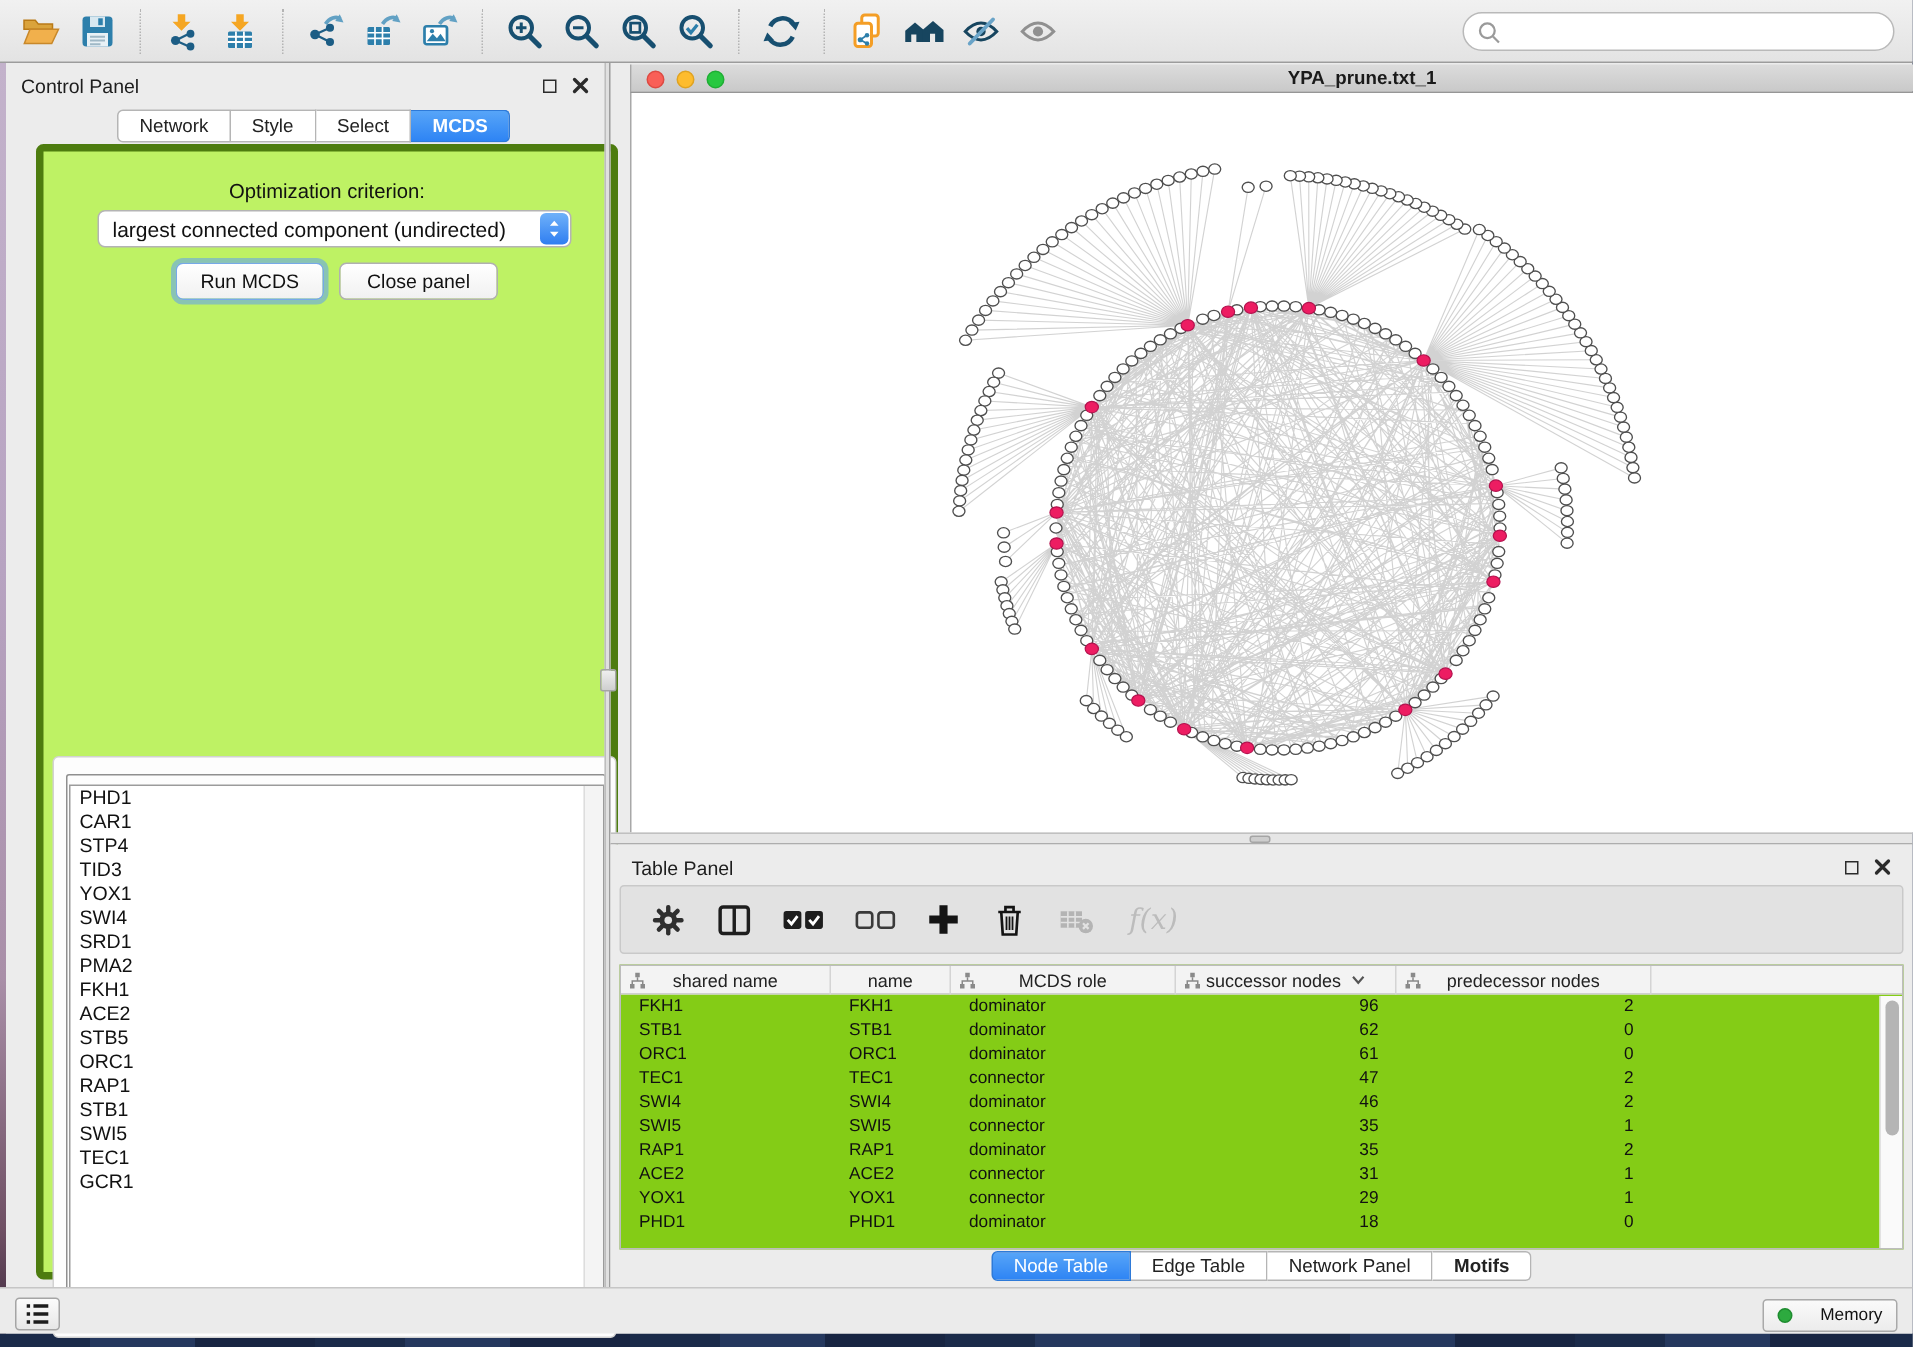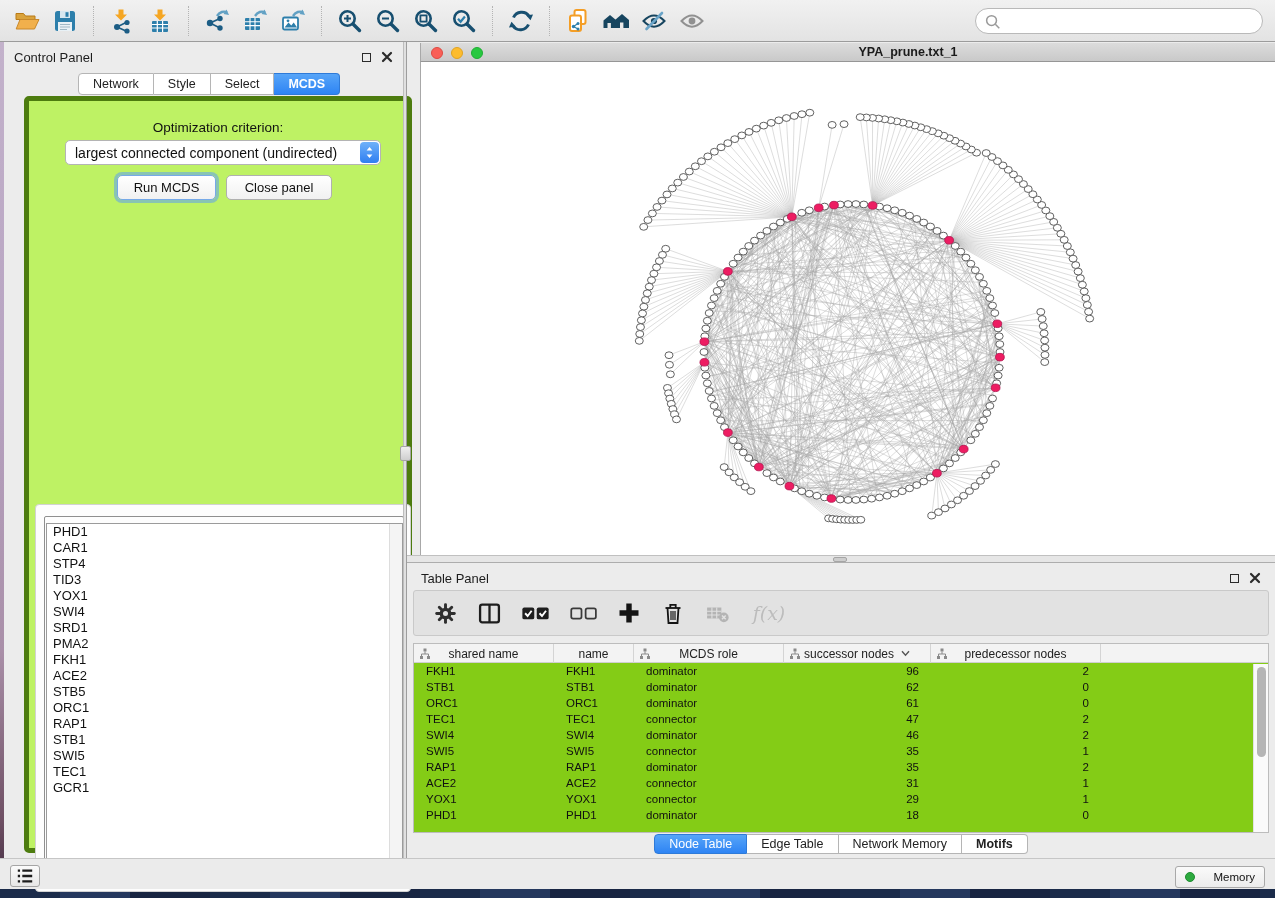--- a/index.html
+++ b/index.html
@@ -795,21 +795,21 @@
           </div>
         </div>
       <div class="tbl-scroll">
         <div class="tbl-thumb"></div>
       </div>
     </div>
 
     <div class="tp-tabs">
         <div class="tab active" style="height: 20px; font-size: 12.5px;">Node Table</div>
         <div class="tab" style="height: 20px; font-size: 12.5px;">Edge Table</div>
-        <div class="tab" style="height: 20px; font-size: 12.5px;">Network Memory</div>
+        <div class="tab" style="height: 20px; font-size: 12.5px;">Network Panel</div>
         <div class="tab" style="height: 20px; font-size: 12.5px;">Motifs</div>
       </div>
   </div>
 
   <div class="status-bar">
     <span class="list-btn">
       <svg width="20" height="18" viewBox="0 0 22 20">
         <path d="M3 4h2.5M3 10h2.5M3 16h2.5" stroke="#1c1c1c" stroke-width="2.6"></path>
         <path d="M8 4h11M8 10h11M8 16h11" stroke="#1c1c1c" stroke-width="2.6"></path>
       </svg>

